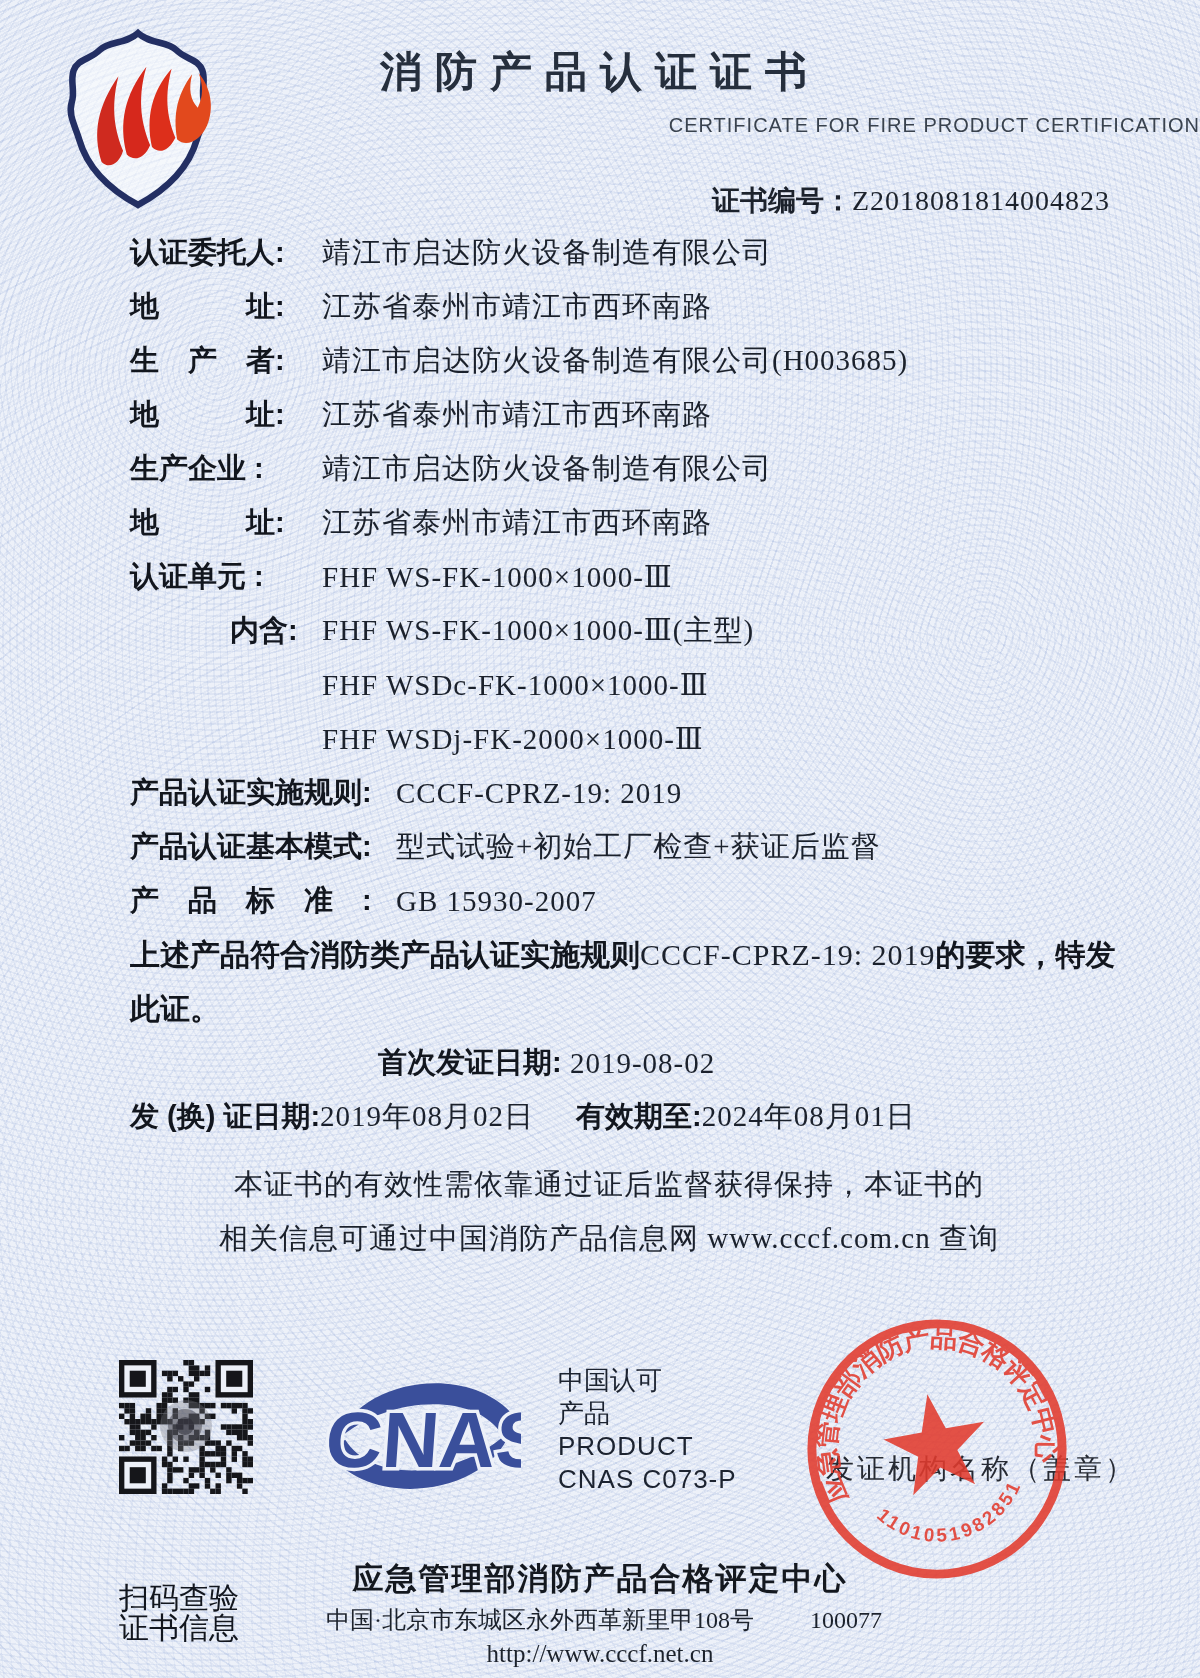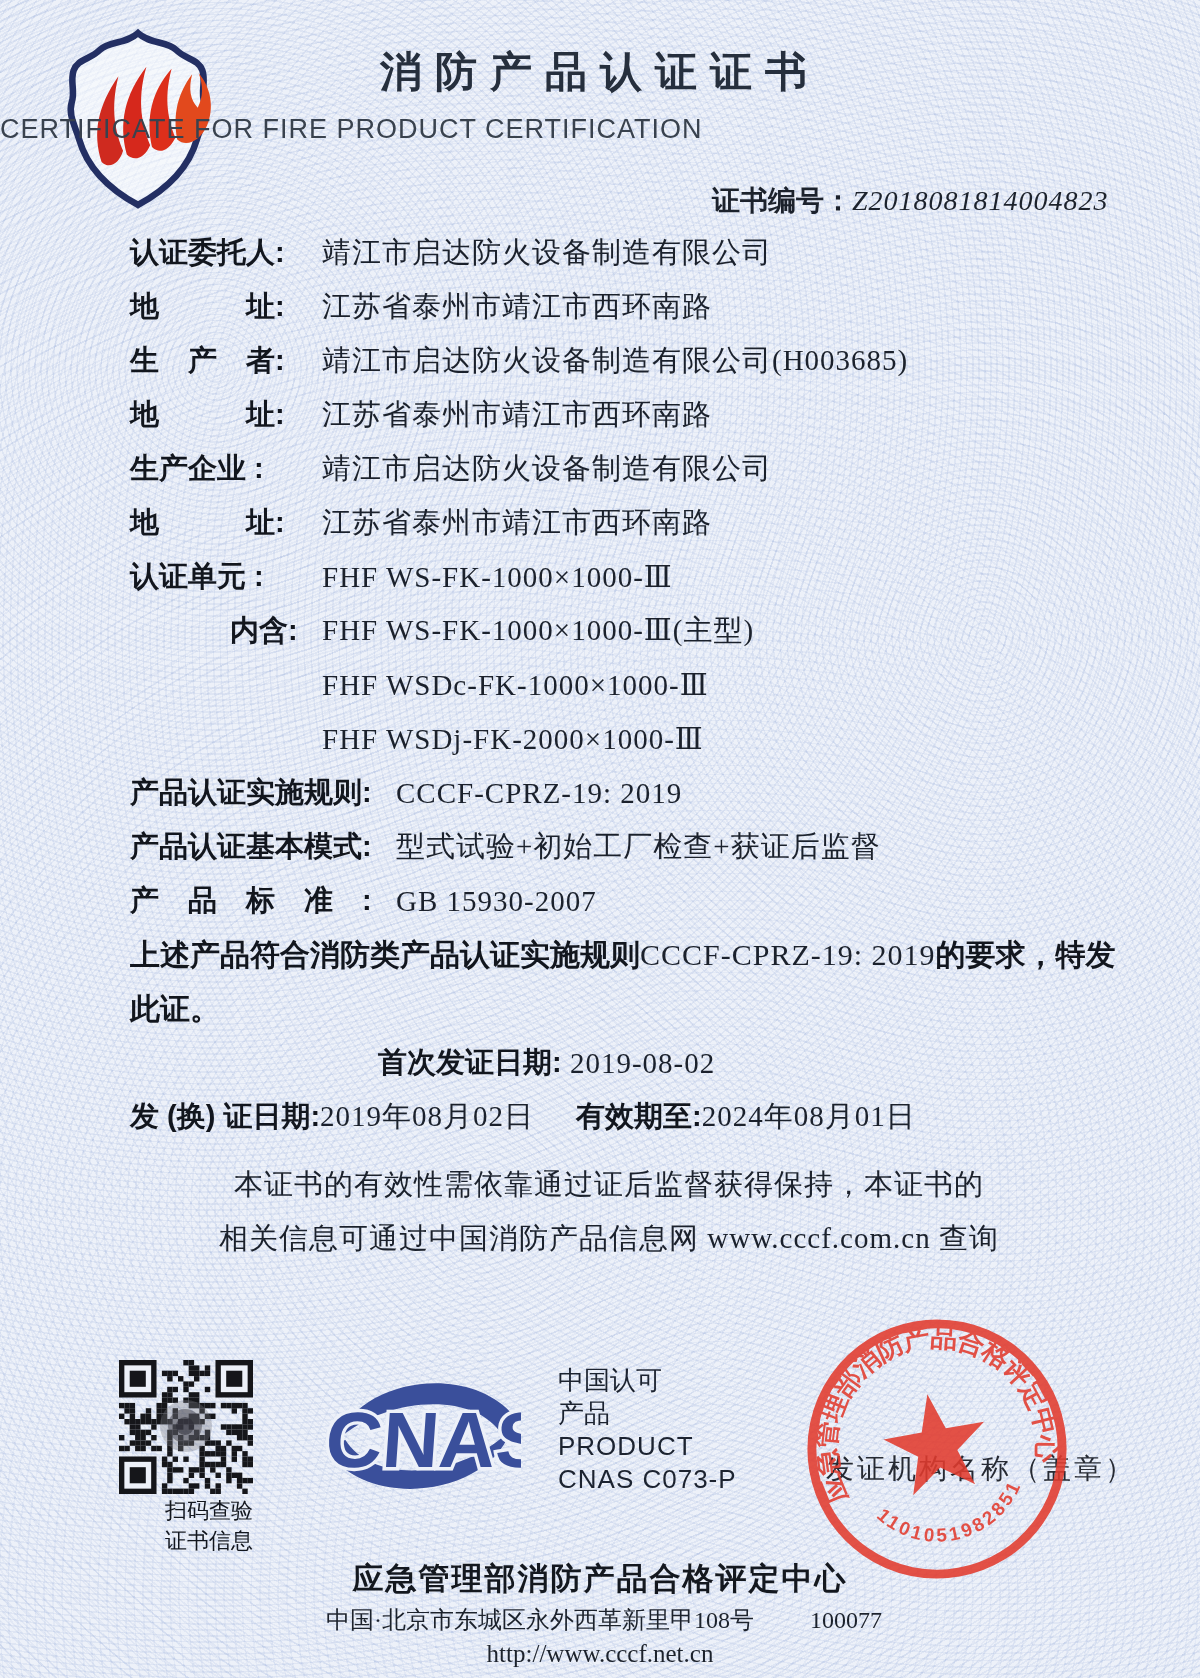--- a/index.html
+++ b/index.html
@@ -12,46 +12,46 @@
       repeating-radial-gradient(circle at 40% 72%, rgba(96,128,196,0.08) 0 1.6px, rgba(0,0,0,0) 1.6px 8px),
       repeating-radial-gradient(circle at 60% 95%, rgba(96,128,196,0.07) 0 1.6px, rgba(0,0,0,0) 1.6px 9px);
     font-family:"Liberation Serif","DejaVu Serif",serif;color:#1a1f29;
   }
   .sans{font-family:"Liberation Sans","DejaVu Sans",sans-serif;}
   
   .logo{position:absolute;left:38px;top:22px;width:200px;height:196px;}
   .title{position:absolute;left:0;right:0;top:44px;text-align:center;
          font-family:"Liberation Sans","DejaVu Sans",sans-serif;
          font-size:42px;font-weight:700;letter-spacing:13px;color:#262f3d;}
-  .subtitle{position:absolute;left:0;right:0;top:114px;text-align:left;
+  .subtitle{position:absolute;left:0;right:0;top:114px;text-align:right;
          font-family:"Liberation Sans","DejaVu Sans",sans-serif;
-         font-size:27px;font-weight:400;letter-spacing:1px;color:#39424e;}
+         font-size:20px;font-weight:400;letter-spacing:1px;color:#39424e;}
   .certno{position:absolute;left:712px;top:182px;font-size:28px;color:#1c222c;}
-  .certno .no{font-family:"Liberation Serif","DejaVu Serif",serif;letter-spacing:1px;font-style:italic;}
+  .certno .no{font-family:"Liberation Serif","DejaVu Serif",serif;letter-spacing:1px;}
   .certno .lab{font-weight:600;}
   
   .fields{position:absolute;left:130px;top:226px;width:958px;}
   .row{height:54px;display:flex;align-items:center;font-size:29px;white-space:pre;}
   .lbl{font-family:"Liberation Sans","DejaVu Sans",sans-serif;font-weight:700;
        color:#12161e;width:192px;flex:none;}
   .val{color:#1b212c;letter-spacing:1px;}
   .row.wide .lbl{width:266px;}
   .row.inner{padding-left:100px;} .row.inner .lbl{width:92px;}
   .row.cont{padding-left:192px;}
   .row.statement{font-size:30px;}
   .row.statement .b{font-family:"Liberation Sans","DejaVu Sans",sans-serif;font-weight:700;color:#12161e;}
   .row.first-issue{padding-left:248px;}
   .row .gap{width:42px;flex:none;}
   .lbl.auto{width:auto;}
   .row.note{justify-content:center;font-size:29px;letter-spacing:1px;}
   .row.note1{margin-top:14px;}
   
   .qr{position:absolute;left:119px;top:1360px;width:134px;height:134px;}
-  .qr-caption{position:absolute;left:119px;top:1496px;width:134px;text-align:right;
-              font-size:22px;line-height:30px;color:#12161e;}
+  .qr-caption{position:absolute;left:119px;top:1583px;width:134px;text-align:left;
+              font-size:30px;line-height:30px;color:#12161e;}
   .cnas-logo{position:absolute;left:325px;top:1356px;width:196px;height:146px;}
   .cnas-text{position:absolute;left:558px;top:1364px;font-size:26px;line-height:33px;color:#1c2330;}
   .cnas-text .en{font-family:"Liberation Sans","DejaVu Sans",sans-serif;letter-spacing:1px;}
   .seal-label{position:absolute;left:826px;top:1450px;z-index:1;font-size:28px;
               letter-spacing:3px;color:#262a33;}
   .seal{position:absolute;left:798px;top:1310px;width:278px;height:278px;z-index:2;opacity:.88;}
   
   .org-name{position:absolute;left:0;right:0;top:1558px;text-align:center;
             font-family:"Liberation Sans","DejaVu Sans",sans-serif;
             font-size:31px;font-weight:700;letter-spacing:2px;color:#14181f;}

